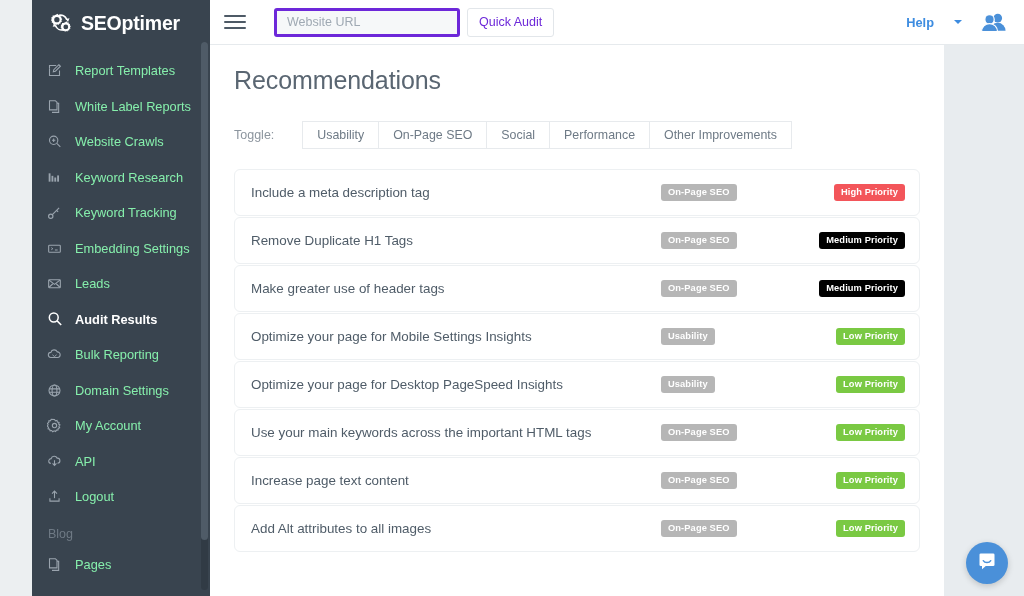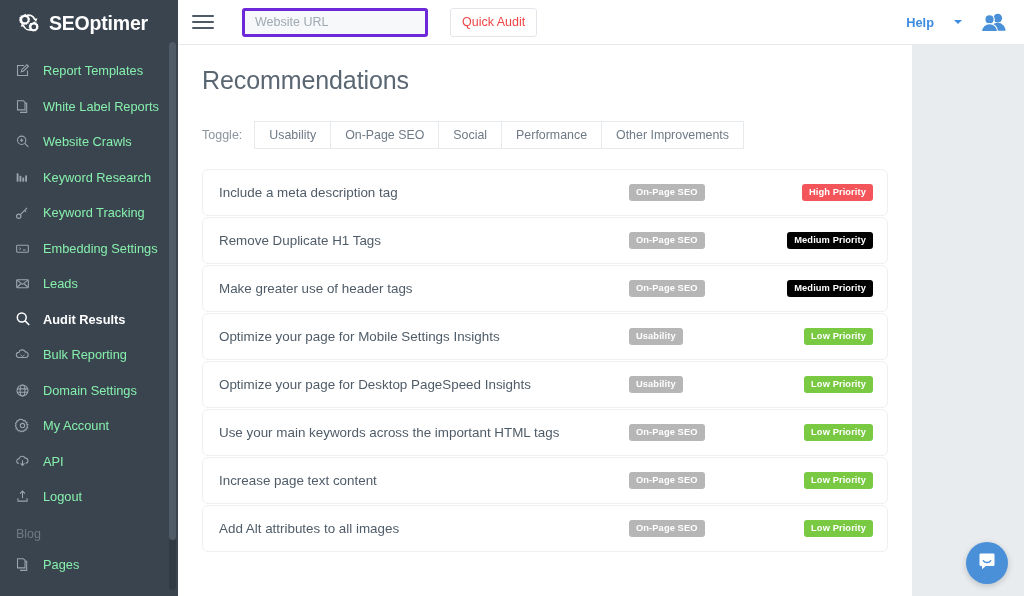--- a/index.html
+++ b/index.html
@@ -2,21 +2,21 @@
 <html><head>
 <meta charset="utf-8">
 <style>
   * { box-sizing: border-box; margin: 0; padding: 0; }
   html, body {
     width: 1024px; height: 596px;
     font-family: "Liberation Sans", sans-serif;
     overflow: hidden;
     background: #eceff1;
   }
-  #app { position: relative; width: 1024px; height: 420px; display: flex; }
+  #app { position: relative; width: 1024px; height: 420px; display: flex; padding-left: 32px; }
 
   
   .sidebar {
     width: 178px; height: 596px;
     background: #39444f;
     flex: 0 0 178px;
     position: relative;
     overflow: hidden;
   }
   .brand {
@@ -100,28 +100,28 @@
     background: #f6f8f9;
     border-radius: 3px;
     padding: 0 10px;
     font-size: 12.5px;
     color: #53606c;
     font-family: "Liberation Sans", sans-serif;
     outline: none;
   }
   .url-input::placeholder { color: #9fa9b3; }
   .quick-audit {
-    margin-left: 22px;
+    margin-left: 7px;
     height: 29px;
     border: 1px solid #e2e6ea;
     background: #ffffff;
     border-radius: 3px;
     padding: 0 11px;
     font-size: 12.5px;
-    color: #ef4444;
+    color: #6d28d9;
     font-family: "Liberation Sans", sans-serif;
     cursor: pointer;
     white-space: nowrap;
   }
   .top-spacer { flex: 1 1 auto; }
   .help-link {
     font-size: 12.8px;
     color: #3d8ce0;
     font-weight: bold;
     cursor: pointer;
@@ -159,21 +159,21 @@
     padding-top: 21px;
     letter-spacing: -0.1px;
   }
   .toggle-row {
     display: flex; align-items: center;
     margin-top: 26px;
   }
   .toggle-label {
     font-size: 12.5px;
     color: #8c959e;
-    margin-right: 12px;
+    margin-right: 28px;
   }
   .toggle-group { display: flex; }
   .toggle-btn {
     height: 28px;
     display: flex; align-items: center;
     padding: 0 14px;
     font-size: 12.4px;
     color: #6e7a86;
     background: #ffffff;
     border: 1px solid #e7eaed;

